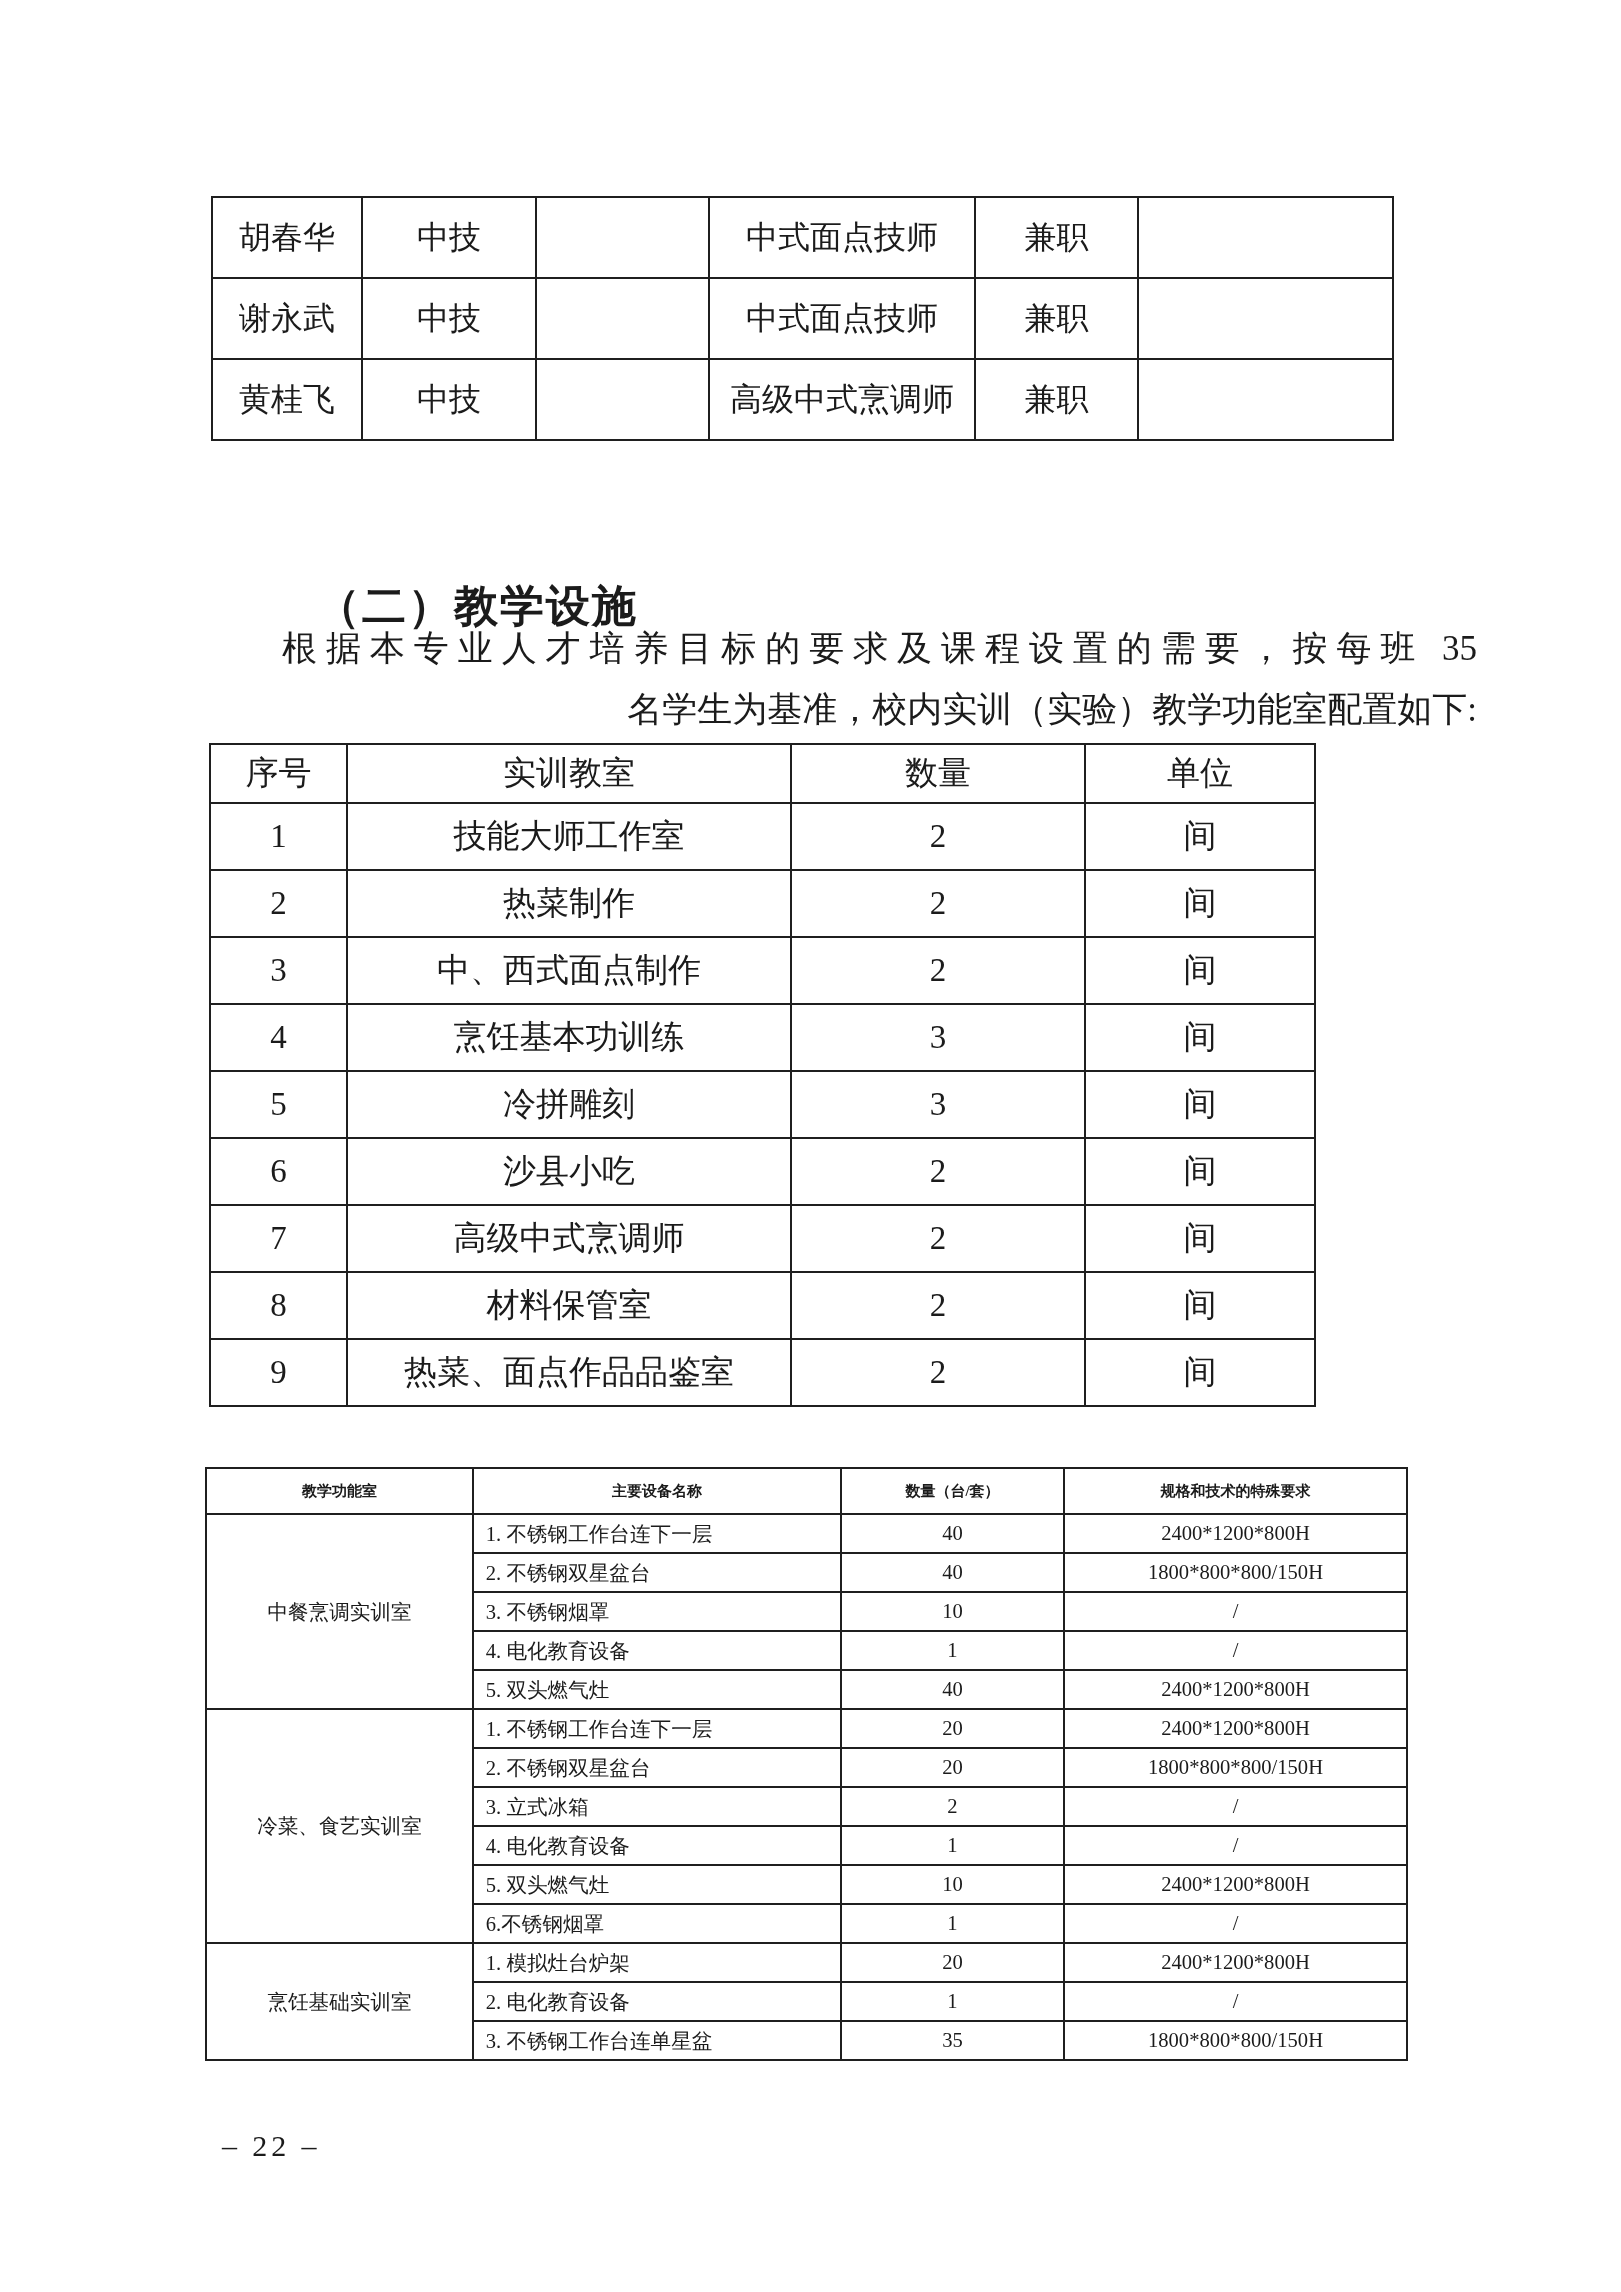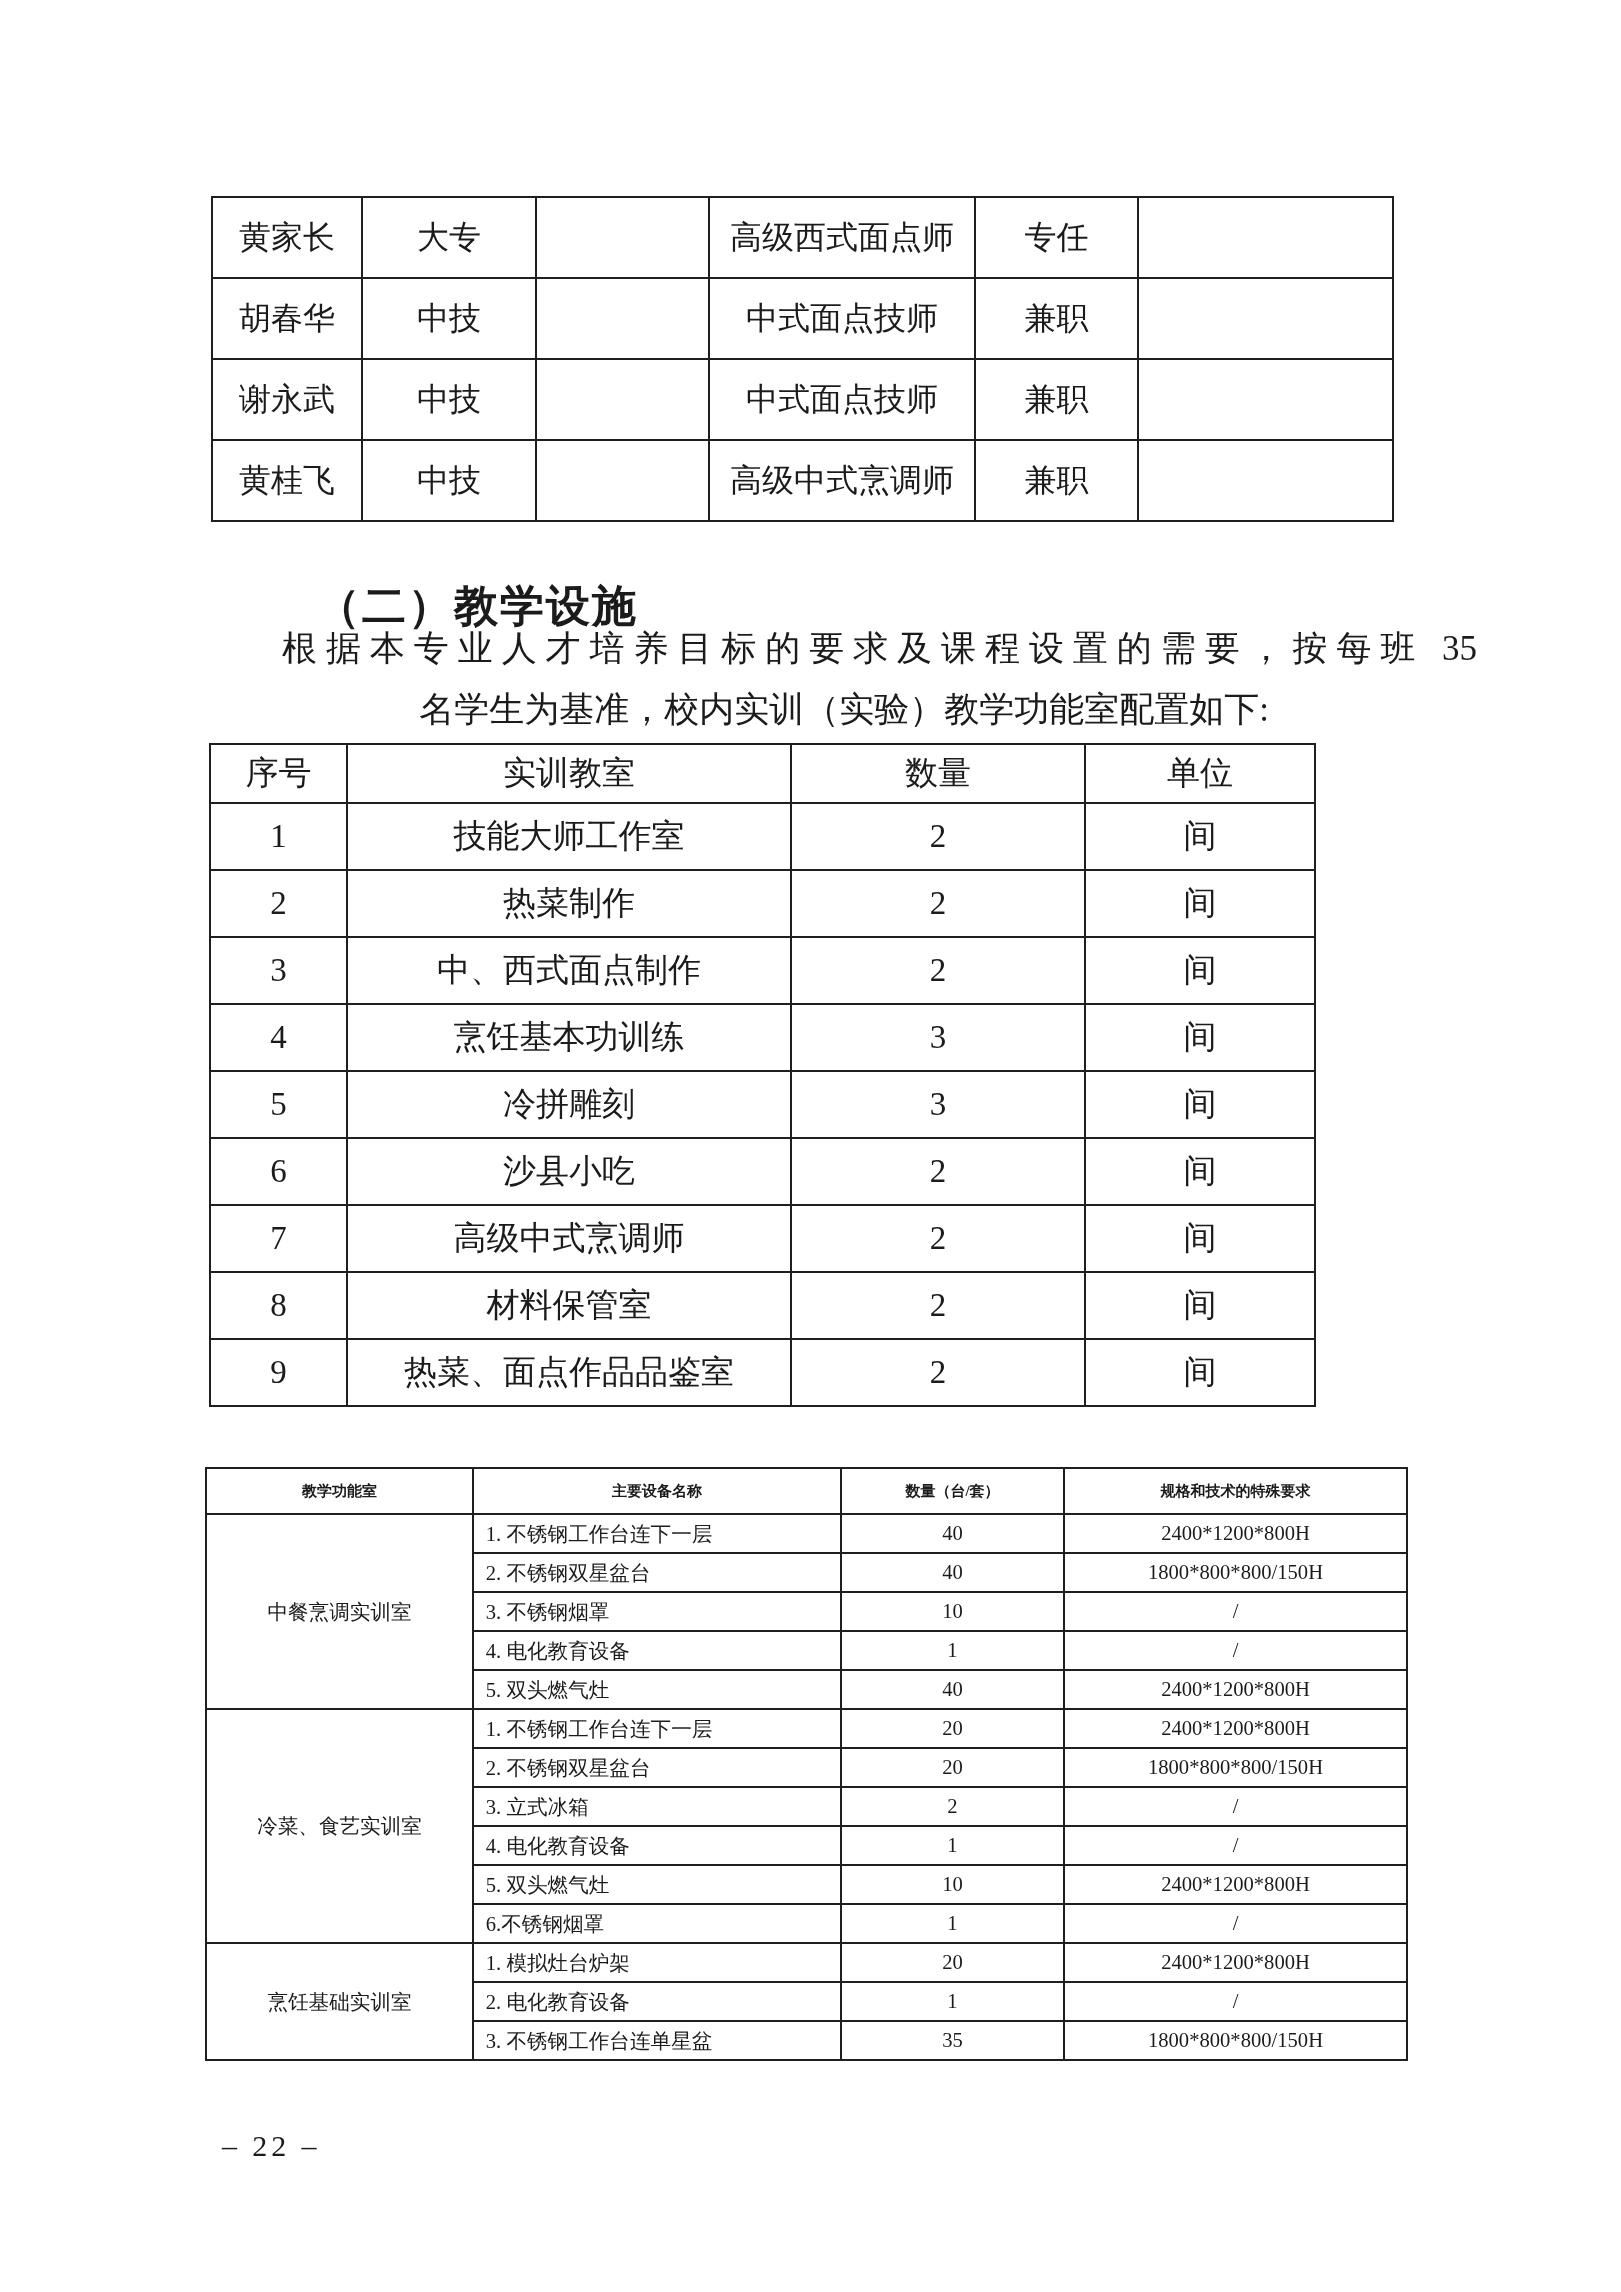--- a/index.html
+++ b/index.html
@@ -18,21 +18,21 @@
   #table1 table { width:1181px; border:2.9px solid #1f1f1f; }
   #table1 td { height:81px; font-size:32px; }
   .t1c1{width:150px}.t1c2{width:174px}.t1c3{width:173px}.t1c4{width:266px}.t1c5{width:163px}.t1c6{width:255px}
 
   
   #section-heading { left:316px; top:545px; font-size:44px; font-weight:bold; letter-spacing:2px;margin-top:32px; }
 
   
   #intro { left:211px; top:618px; width:1266px; font-size:35px; line-height:61px; }
   #intro .line1 { text-align:justify; text-align-last:justify; text-indent:71px; white-space:nowrap; }
-  #intro .line2 { text-align:center; }
+  #intro .line2 { text-align:right; }
 
   
   #table2 { left:209px; top:743px; width:1106px; }
   #table2 table { width:1106px; border:2.9px solid #1f1f1f; }
   #table2 td { font-size:33px; }
   #table2 tr.hdr td { height:59px; }
   #table2 tr.row td { height:67px; }
   .t2c1{width:137px}.t2c2{width:444px}.t2c3{width:294px}.t2c4{width:230px}
 
   
@@ -54,28 +54,20 @@
   <table>
     <colgroup>
         <col class="t1c1">
         <col class="t1c2">
         <col class="t1c3">
         <col class="t1c4">
         <col class="t1c5">
         <col class="t1c6">
       </colgroup>
     <tbody>
-        <tr>
-      <td>黄家长</td>
-      <td>大专</td>
-      <td></td>
-      <td>高级西式面点师</td>
-      <td>专任</td>
-      <td></td>
-    </tr>
     <tr>
       <td>胡春华</td>
       <td>中技</td>
       <td></td>
       <td>中式面点技师</td>
       <td>兼职</td>
       <td></td>
     </tr>
     <tr>
       <td>谢永武</td>

